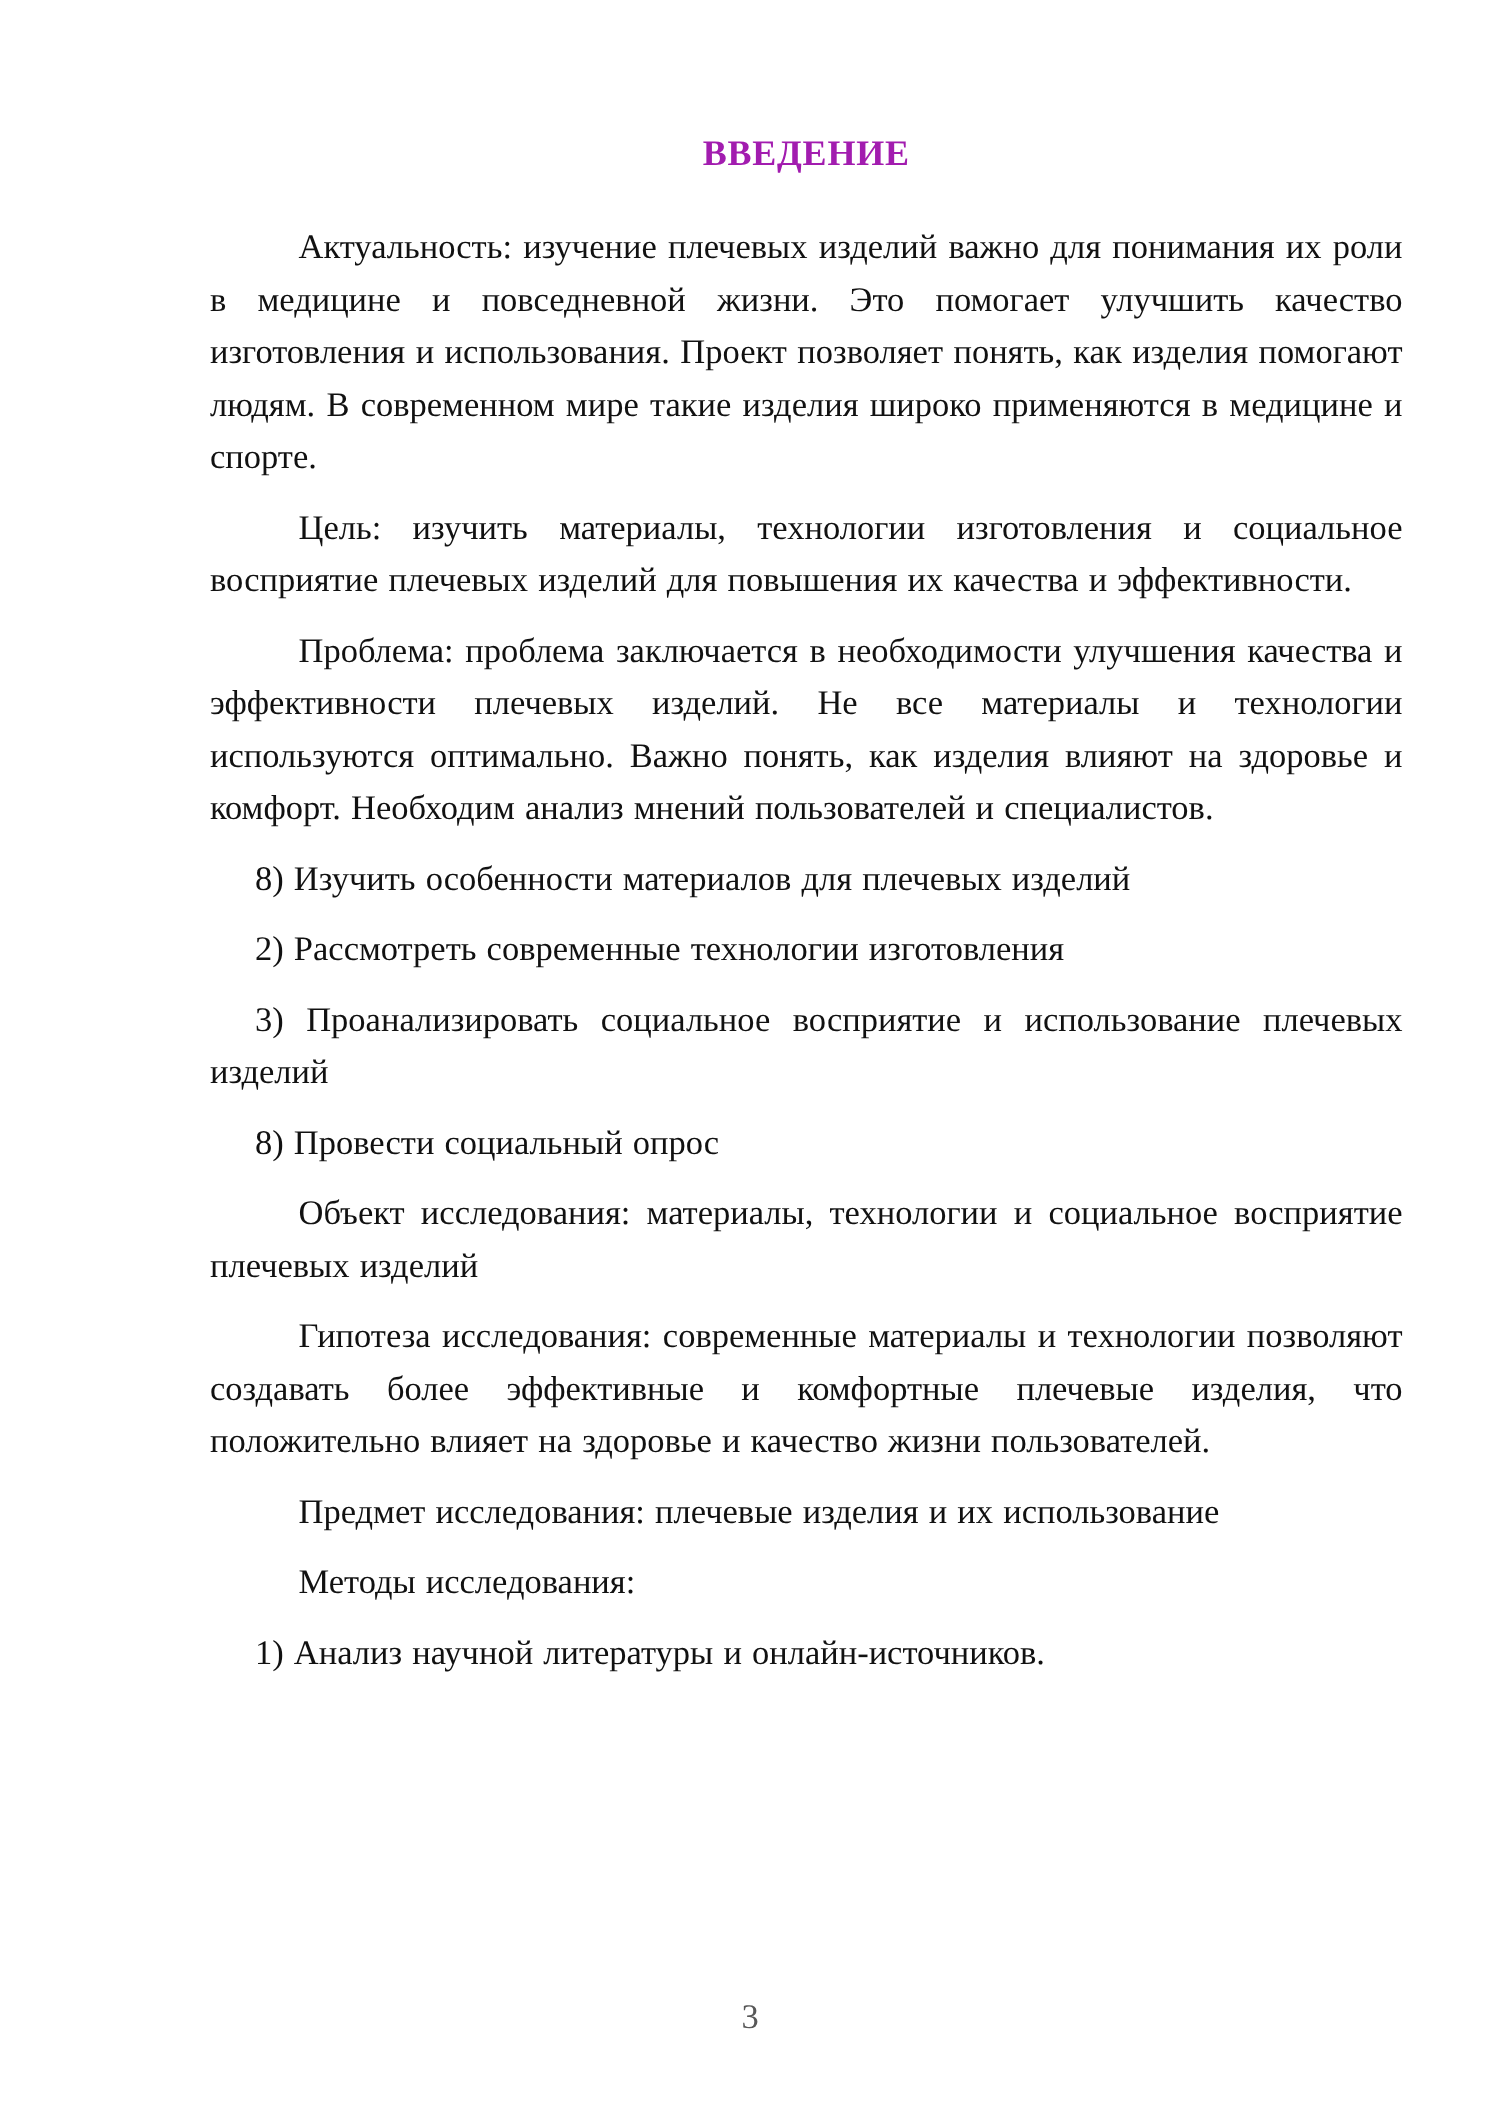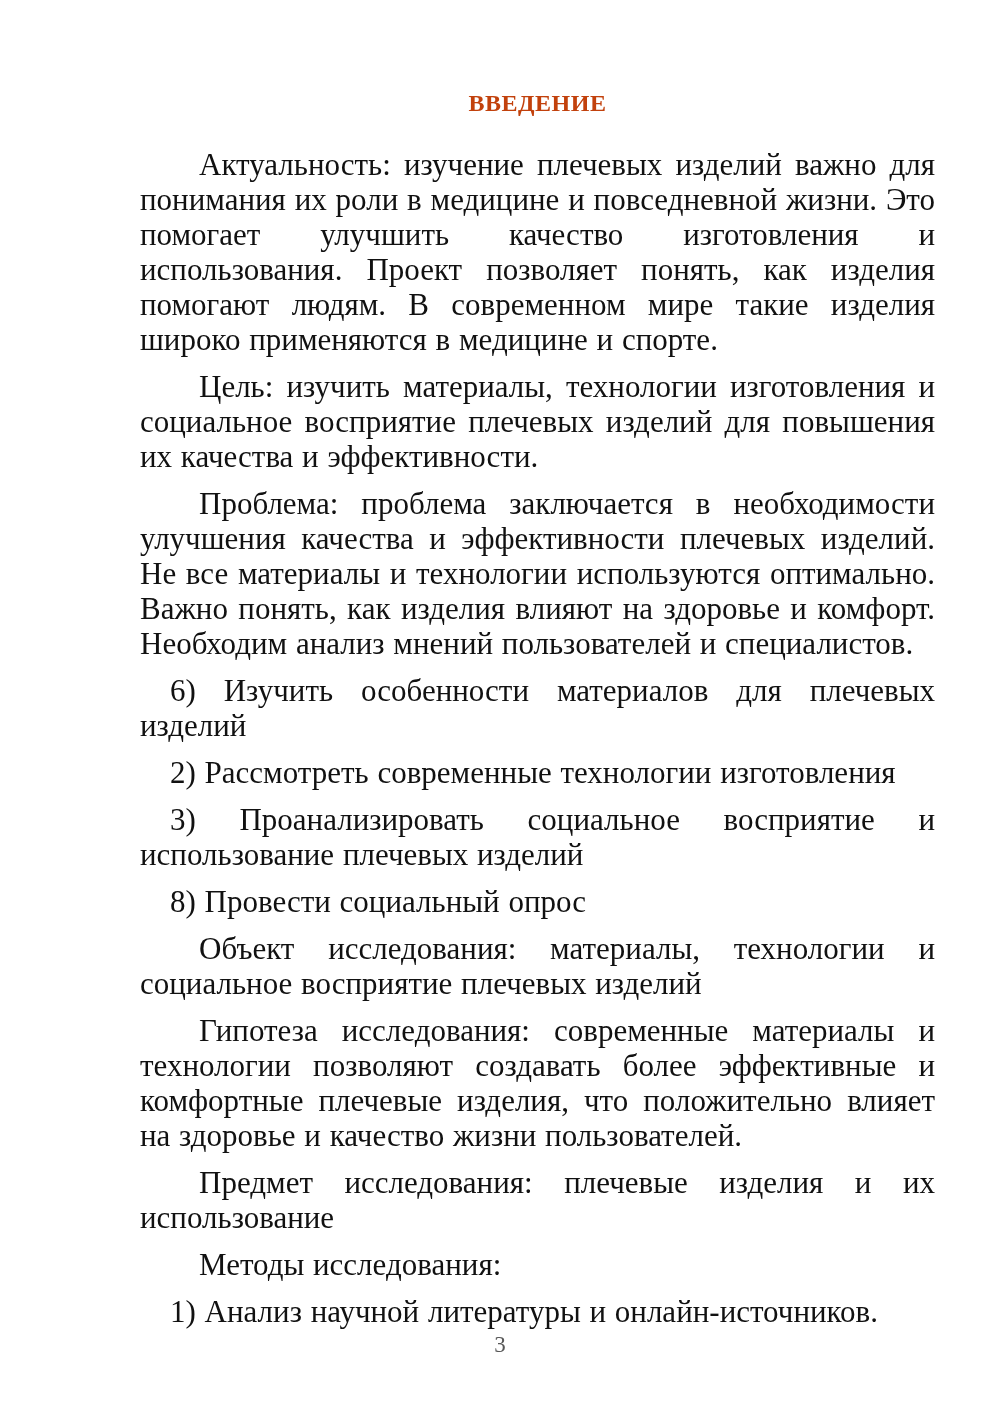--- a/index.html
+++ b/index.html
@@ -23,25 +23,25 @@
     top: 86px;
     width: 795px;
   }
   .doc-title {
     font-size: 24px;
     line-height: 35px;
     font-weight: bold;
     text-align: center;
     letter-spacing: 0.5px;
     margin: 0 0 26px 0;
-    color: #c2410c;
+    color: #a21caf;
   }
   .para {
     margin: 0 0 12px 0;
-    font-size: 31px;
+    font-size: 23px;
     line-height: 35px;
     text-align: justify;
     word-spacing: 1px;
   }
   .para.indent { text-indent: 59px; }
   .para.list   { text-indent: 30px; }
   .page-number {
     position: absolute;
     top: 1330px;
     left: 0;
@@ -60,21 +60,21 @@
 
     <h1 class="doc-title">ВВЕДЕНИЕ</h1>
 
     <p class="para indent">Актуальность: изучение плечевых изделий важно для понимания их роли в медицине и повседневной жизни. Это помогает улучшить качество изготовления и использования. Проект позволяет понять, как изделия помогают людям. В современном мире такие изделия широко применяются в медицине и спорте.</p>
 
     <p class="para indent">Цель: изучить материалы, технологии изготовления и социальное восприятие плечевых изделий для повышения их качества и эффективности.</p>
 
     <p class="para indent">Проблема: проблема заключается в необходимости улучшения качества и эффективности плечевых изделий. Не все материалы и технологии используются оптимально. Важно понять, как изделия влияют на здоровье и комфорт. Необходим анализ мнений пользователей и специалистов.</p>
 
 
-    <p class="para list">6) Изучить особенности материалов для плечевых изделий</p>
+    <p class="para list">8) Изучить особенности материалов для плечевых изделий</p>
 
     <p class="para list">2) Рассмотреть современные технологии изготовления</p>
 
     <p class="para list">3) Проанализировать социальное восприятие и использование плечевых изделий</p>
 
     <p class="para list">8) Провести социальный опрос</p>
 
 
     <p class="para indent">Объект исследования: материалы, технологии и социальное восприятие плечевых изделий</p>
 

